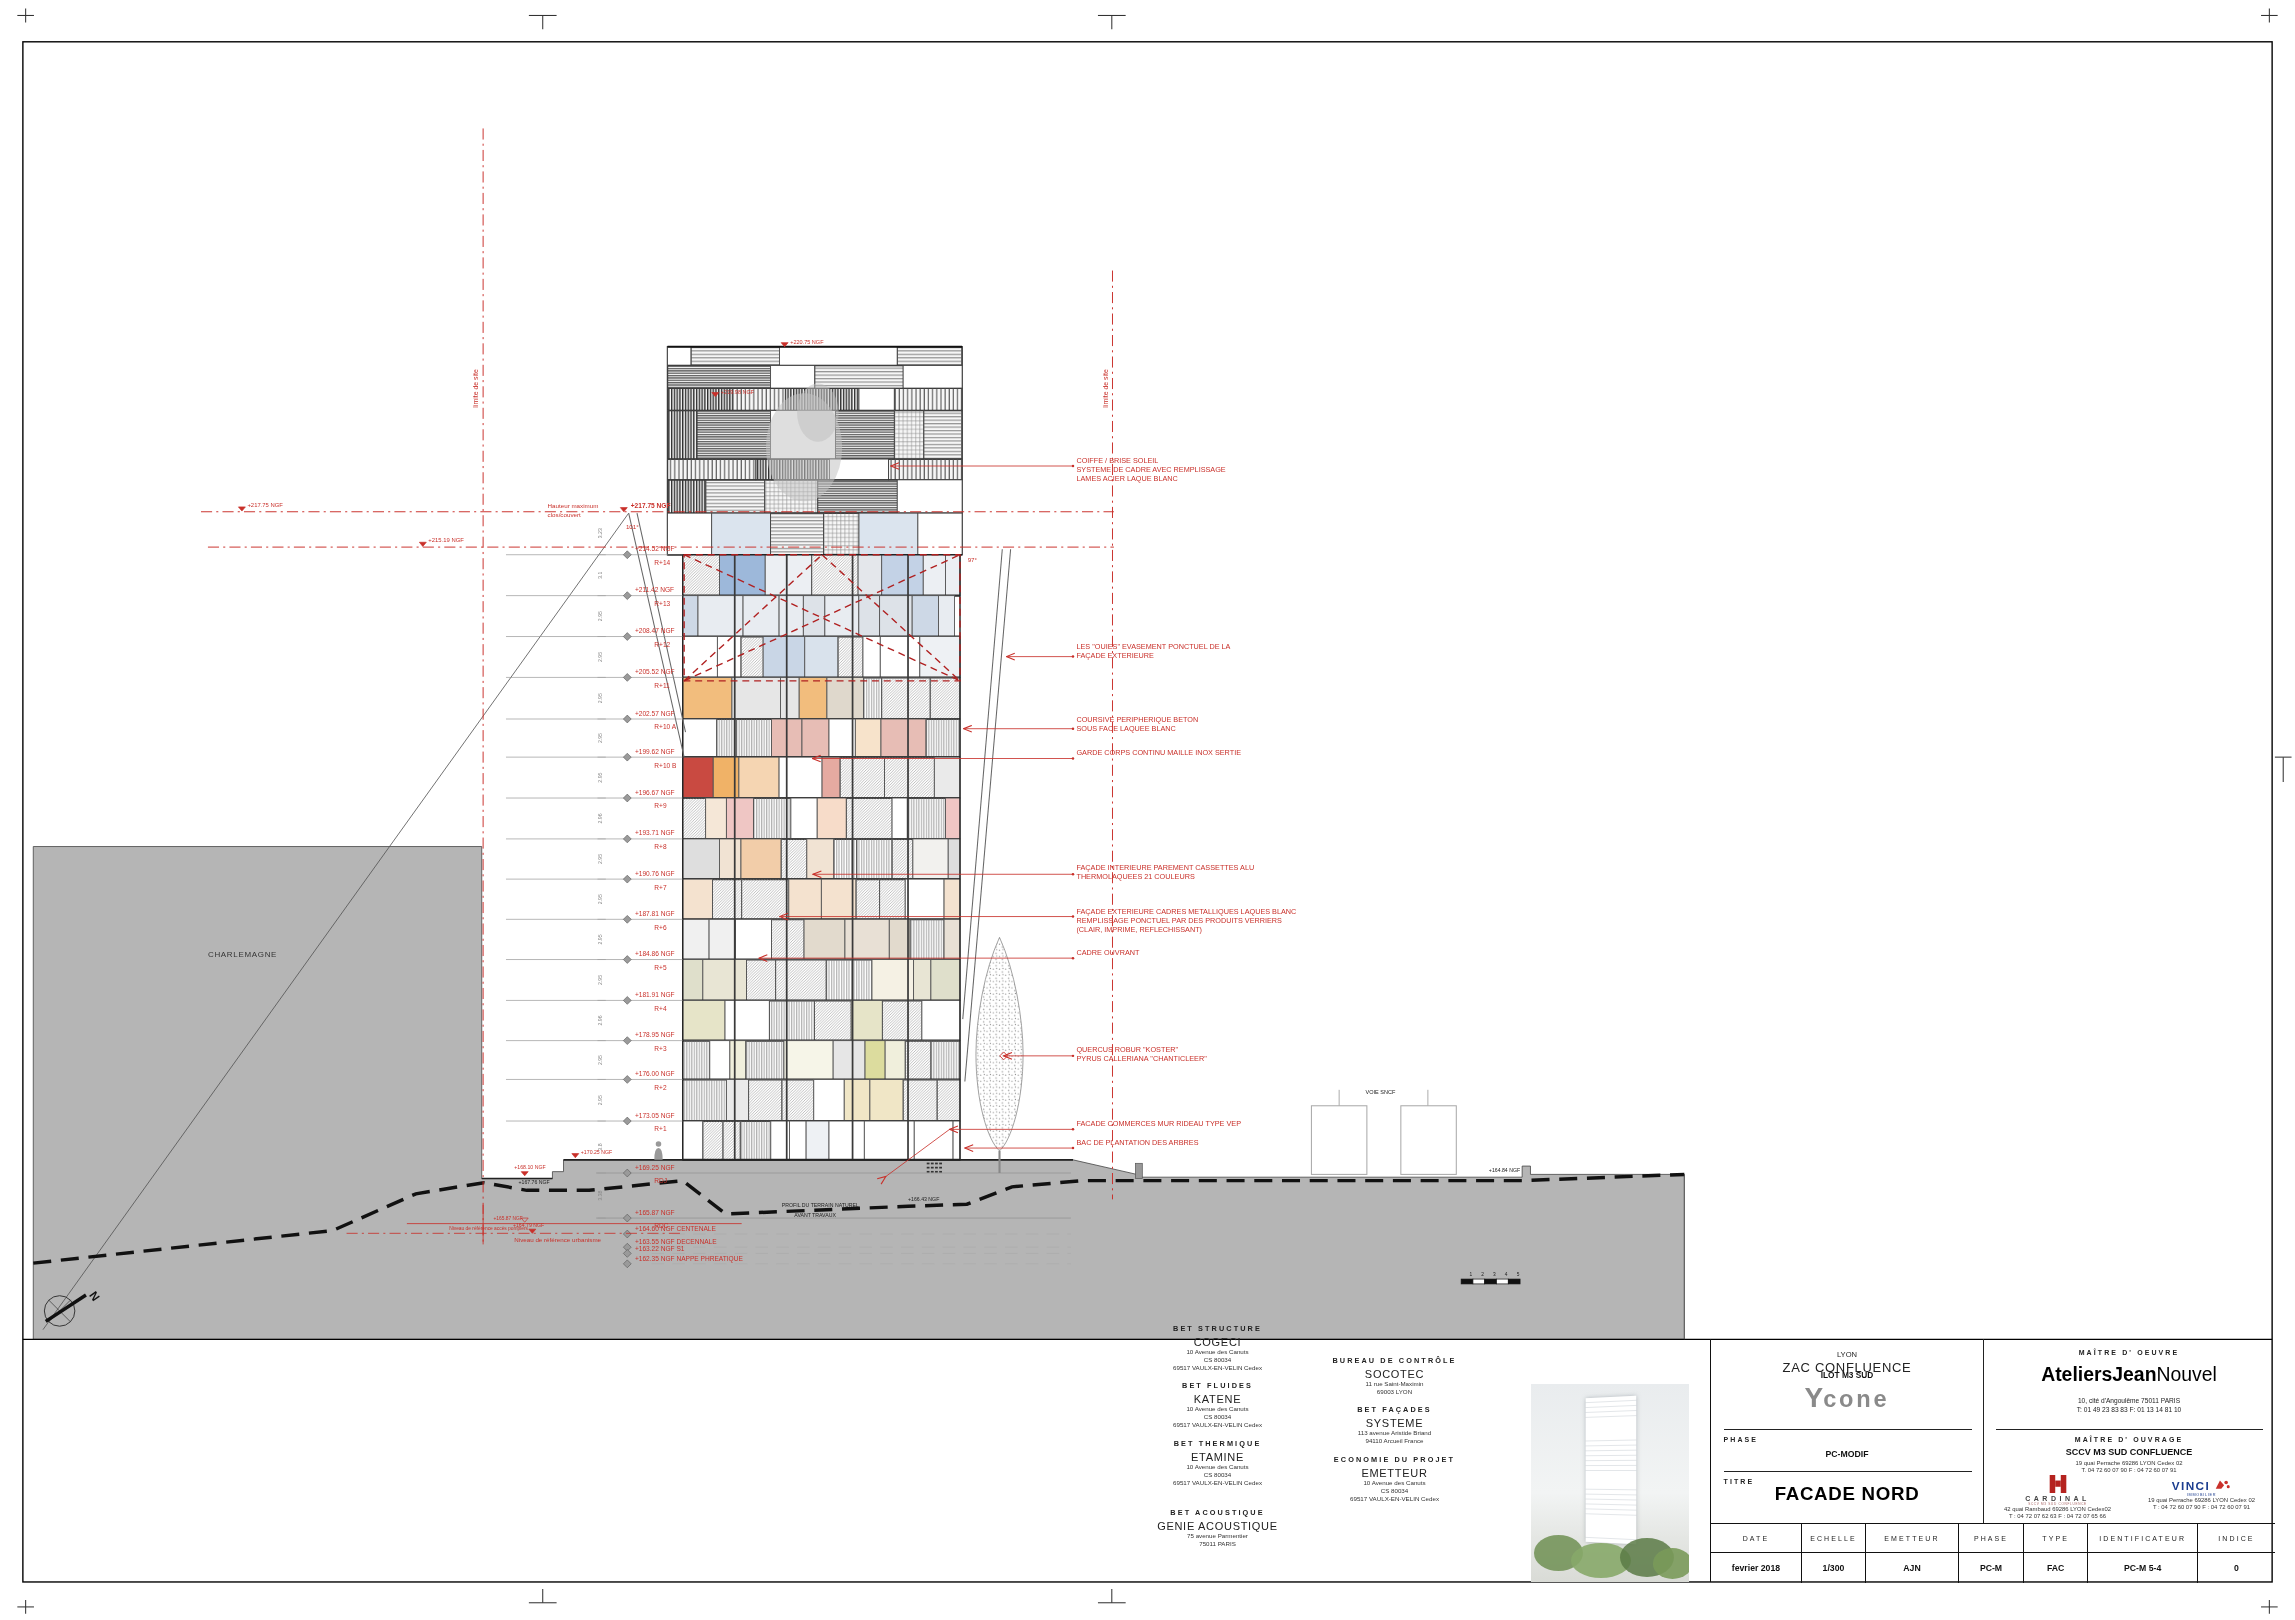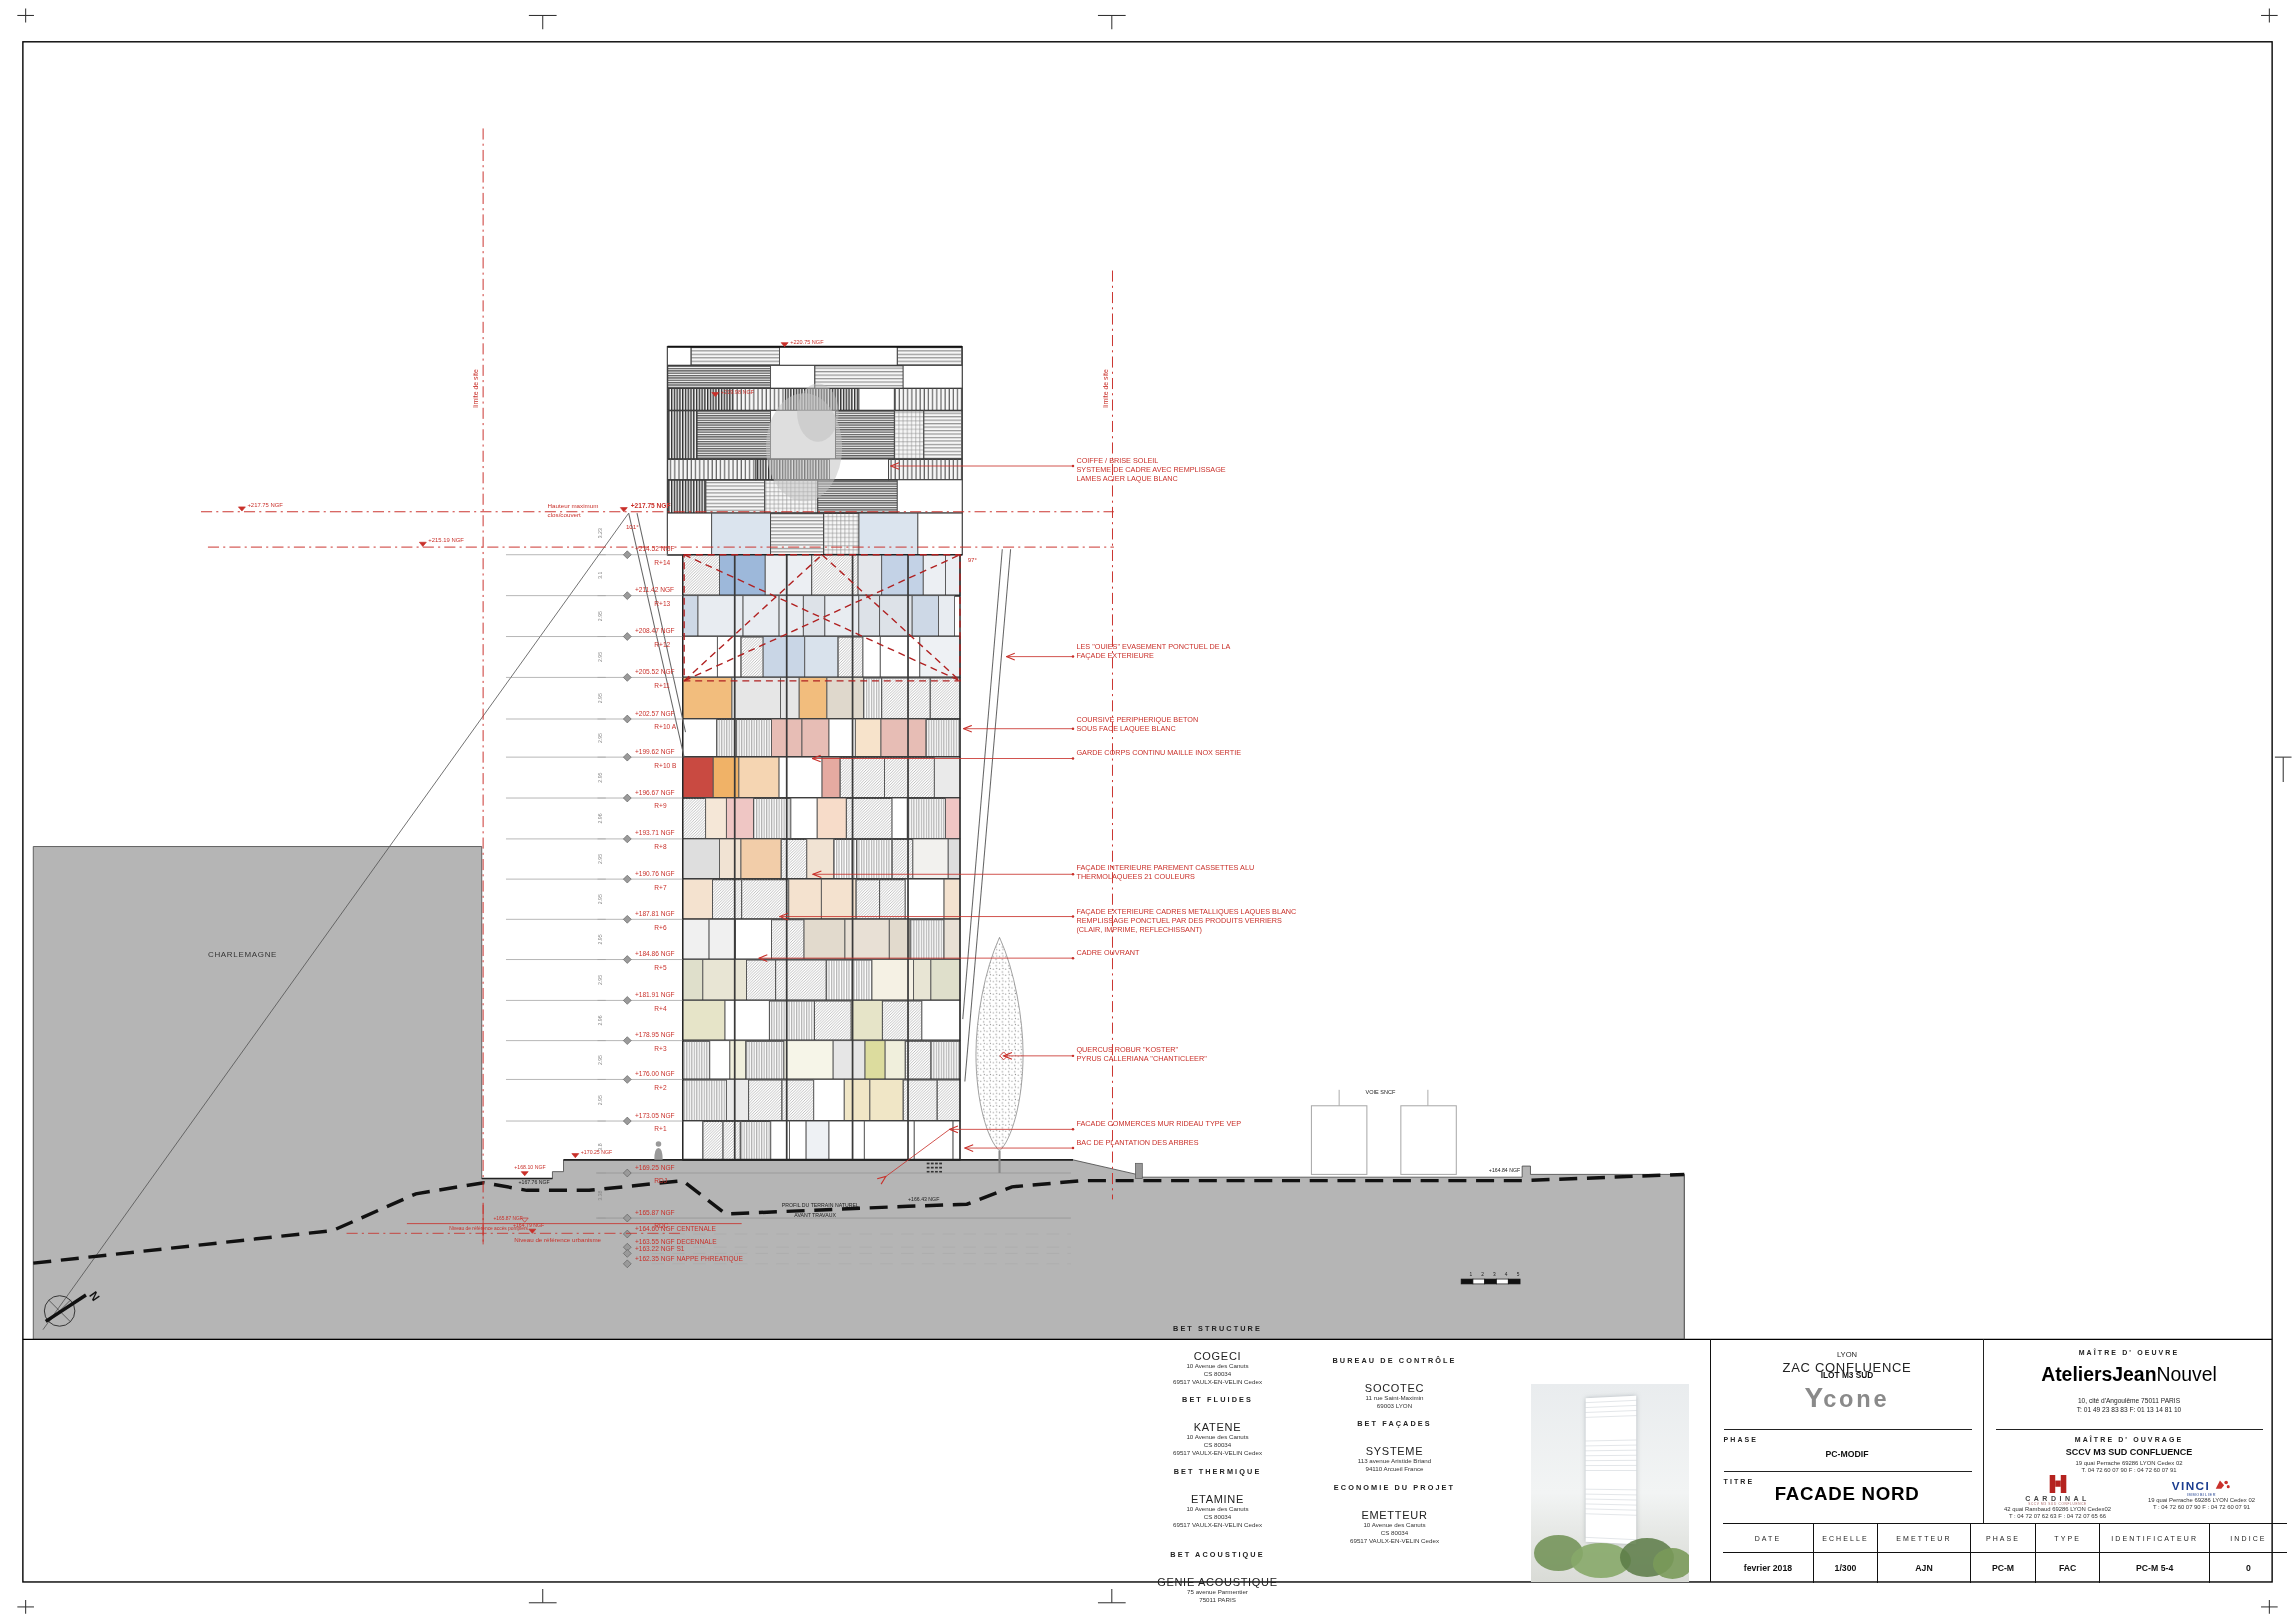--- a/index.html
+++ b/index.html
@@ -3,32 +3,32 @@
 <meta charset="utf-8">
 <style>
   html,body{margin:0;padding:0;background:#fff;font-family:"Liberation Sans",sans-serif;}
   #page{position:relative;width:2295px;height:1621px;background:#fff;overflow:hidden;}
   #dwg{position:absolute;left:0;top:0;}
   .abs{position:absolute;}
   .band-label{font-size:7px;letter-spacing:2.1px;color:#222;font-weight:600;}
   
   .cons-col{position:absolute;text-align:center;color:#222;}
   .cons-head{font-size:7.3px;letter-spacing:2.1px;font-weight:700;margin-top:9.7px;}
-  .cons-name{font-size:11px;letter-spacing:0.7px;margin-top:17px;}
+  .cons-name{font-size:11px;letter-spacing:0.7px;margin-top:3px;}
   .cons-addr{font-size:6.2px;color:#333;line-height:8px;}
   
   #tblock{position:absolute;left:1710px;top:1339px;width:564px;height:243px;border-left:1px solid #111;padding-left:36px;}
   .tb-center{position:absolute;text-align:center;}
   .hr{position:absolute;border-top:1px solid #222;}
   .vline{position:absolute;border-left:1px solid #222;}
   #ycone-logo{font-weight:700;color:#8a8a8a;}
   #ycone-logo .y{font-size:28px;}
   #ycone-logo .rest{font-size:23.6px;letter-spacing:2.8px;}
   #ajn-logo span.a{font-weight:800;}#ajn-logo span.j{font-weight:600;}#ajn-logo span.n{font-weight:300;}
-  #tb-table{position:absolute;left:12px;top:184px;width:564px;height:59px;border-top:1.4px solid #111;display:flex;text-align:center;}
+  #tb-table{position:absolute;left:0;top:184px;width:564px;height:59px;border-top:1.4px solid #111;display:flex;text-align:center;}
   .tb-col{border-right:1px solid #111;display:flex;flex-direction:column;}
   .tb-col:last-child{border-right:none;}
   .tb-h{height:28px;display:flex;align-items:center;justify-content:center;font-size:7px;letter-spacing:2.1px;color:#222;border-bottom:1px solid #111;}
   .tb-v{flex:1;display:flex;align-items:center;justify-content:center;font-size:8.7px;font-weight:700;color:#111;}
   
   #render{position:absolute;left:1531px;top:1384px;width:158px;height:198px;background:linear-gradient(#e9ecee 0%,#f2f4f4 55%,#e4e6e3 78%,#d9dbd6 100%);overflow:hidden;}
   #render .tower{position:absolute;left:54px;top:12.5px;width:51px;height:146px;background:
      repeating-linear-gradient(#ffffff 0 4.2px,#e3e6e9 4.2px 4.9px),linear-gradient(#fdfdfd,#eef0f2);
      box-shadow:0 0 4.2px rgba(120,130,135,.5);transform:perspective(208px) rotateY(-8deg);}
   #render .bush{position:absolute;border-radius:50%;}

